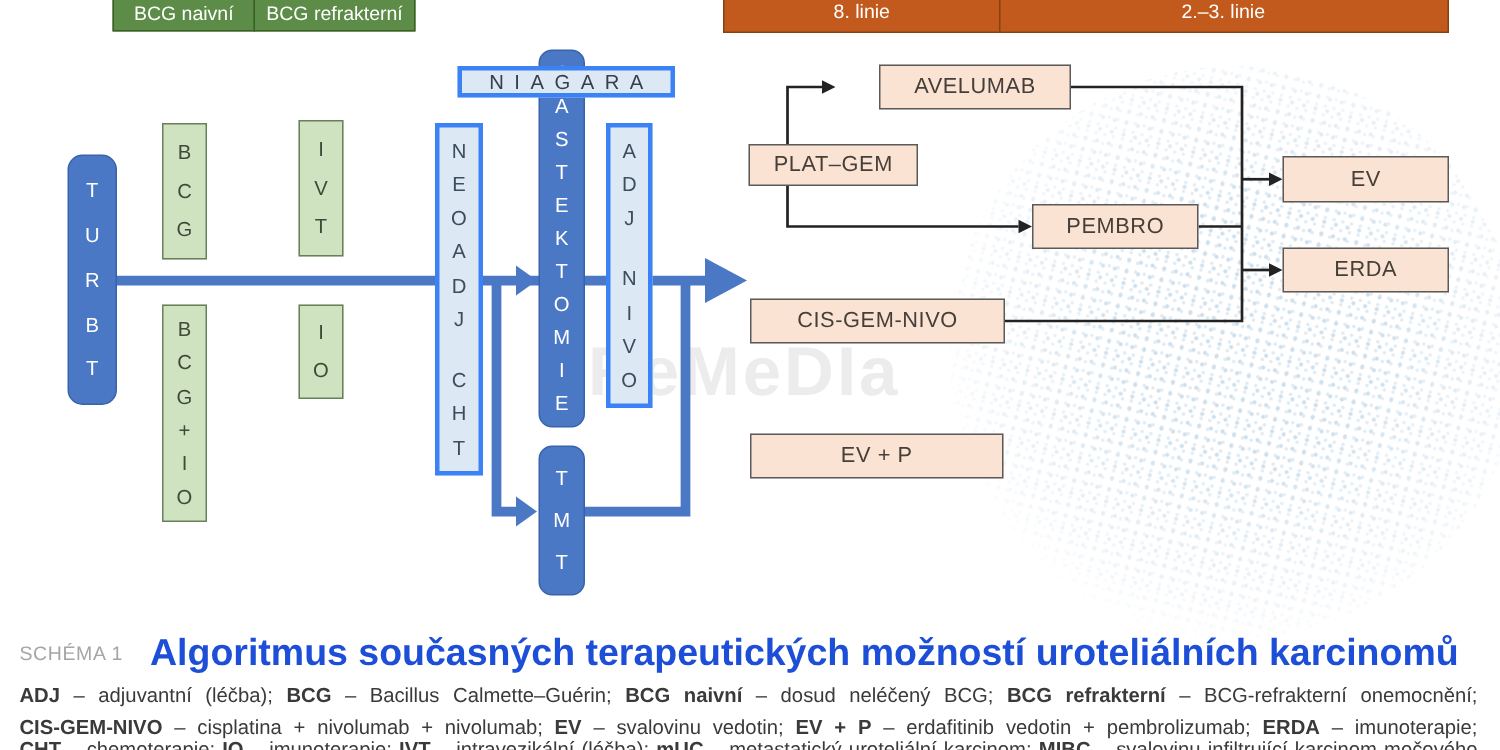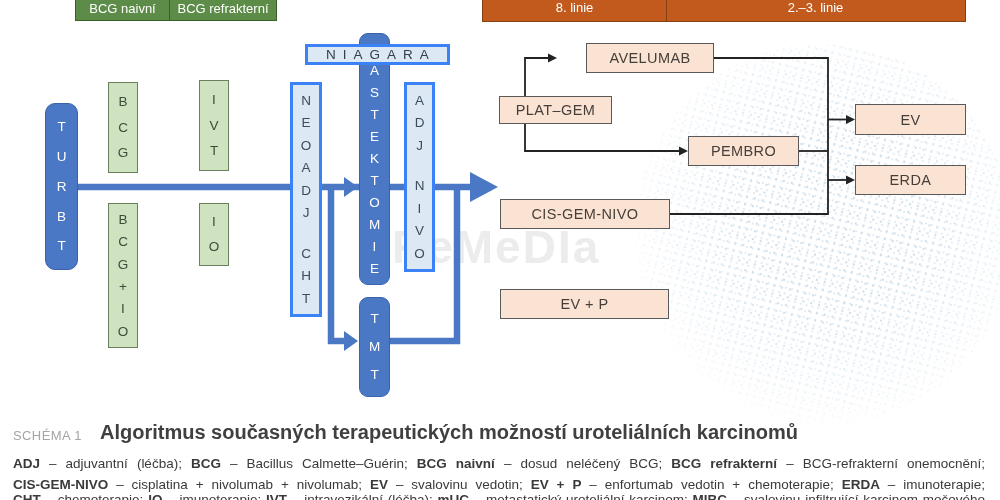--- a/index.html
+++ b/index.html
@@ -28,21 +28,21 @@
   .vbox{flex-direction:column;justify-content:space-evenly;font-size:13.5px;line-height:1;}
   .vgap{height:9px;}
   .green-l{background:var(--green-light,#cfe3c1);border:1px solid #68805b;color:#3f4a39;}
   .blue-l{background:var(--light-blue,#dce8f4);border:3px solid #3b82f6;color:#3e4d5c;}
   .blue-d{background:var(--blue,#4a78c5);border:1px solid #3763ac;color:#fff;border-radius:9px;}
   .peach{background:var(--peach,#fbe3d4);border:1px solid #5a5a5a;color:#463f39;font-size:14.5px;letter-spacing:.4px;}
   .niagara{letter-spacing:7px;padding-left:7px;font-size:13.5px;color:#37404a;}
   
   .schema-tag{position:absolute;left:13px;top:428px;font-size:13px;font-weight:400;
     color:var(--caption-label,#a5a5a5);letter-spacing:.4px;z-index:2;}
-  .title{position:absolute;left:100px;top:421px;font-size:20px;font-weight:600;color:#404040;z-index:2;}
+  .title{position:absolute;left:100px;top:421px;font-size:25px;font-weight:600;color:#1d4ed8;z-index:2;}
   .fnline{position:absolute;left:13px;width:972px;font-size:13.5px;line-height:15px;color:#3a3a3a;
     text-align:justify;text-align-last:justify;z-index:2;}
   .fn1{top:456px;} .fn2{top:477px;} .fn3{top:492px;}
   .fnline b{font-weight:700;}
 </style>
 </head>
 <body>
 
 <div class="canvas">
 
@@ -159,16 +159,16 @@
   <div class="bx peach" style="left:688px;top:136px;width:111px;height:30px;">PEMBRO</div>
   <div class="bx peach" style="left:500px;top:199px;width:170px;height:30px;">CIS-GEM-NIVO</div>
   <div class="bx peach" style="left:500px;top:289px;width:169px;height:30px;">EV + P</div>
   <div class="bx peach" style="left:855px;top:104px;width:111px;height:31px;">EV</div>
   <div class="bx peach" style="left:855px;top:165px;width:111px;height:30px;">ERDA</div>
 
   <div class="schema-tag">SCHÉMA 1</div>
   <div class="title">Algoritmus současných terapeutických možností uroteliálních karcinomů</div>
 
   <div class="fnline fn1"><b>ADJ</b><span> – adjuvantní (léčba); </span><b>BCG</b><span> – Bacillus Calmette–Guérin; </span><b>BCG naivní</b><span> – dosud neléčený BCG; </span><b>BCG refrakterní</b><span> – BCG-refrakterní onemocnění;</span></div>
-  <div class="fnline fn2"><b>CIS-GEM-NIVO</b><span> – cisplatina + nivolumab + nivolumab; </span><b>EV</b><span> – svalovinu vedotin; </span><b>EV + P</b><span> – enfortumab vedotin + chemoterapie; </span><b>ERDA</b><span> – imunoterapie;</span></div>
+  <div class="fnline fn2"><b>CIS-GEM-NIVO</b><span> – cisplatina + nivolumab + nivolumab; </span><b>EV</b><span> – svalovinu vedotin; </span><b>EV + P</b><span> – erdafitinib vedotin + pembrolizumab; </span><b>ERDA</b><span> – imunoterapie;</span></div>
   <div class="fnline fn3"><b>CHT</b><span> – chemoterapie; </span><b>IO</b><span> – imunoterapie; </span><b>IVT</b><span> – intravezikální (léčba); </span><b>mUC</b><span> – metastatický uroteliální karcinom; </span><b>MIBC</b><span> – svalovinu infiltrující karcinom močového měchýře</span></div>
 
 </div>
 
 </body></html>

